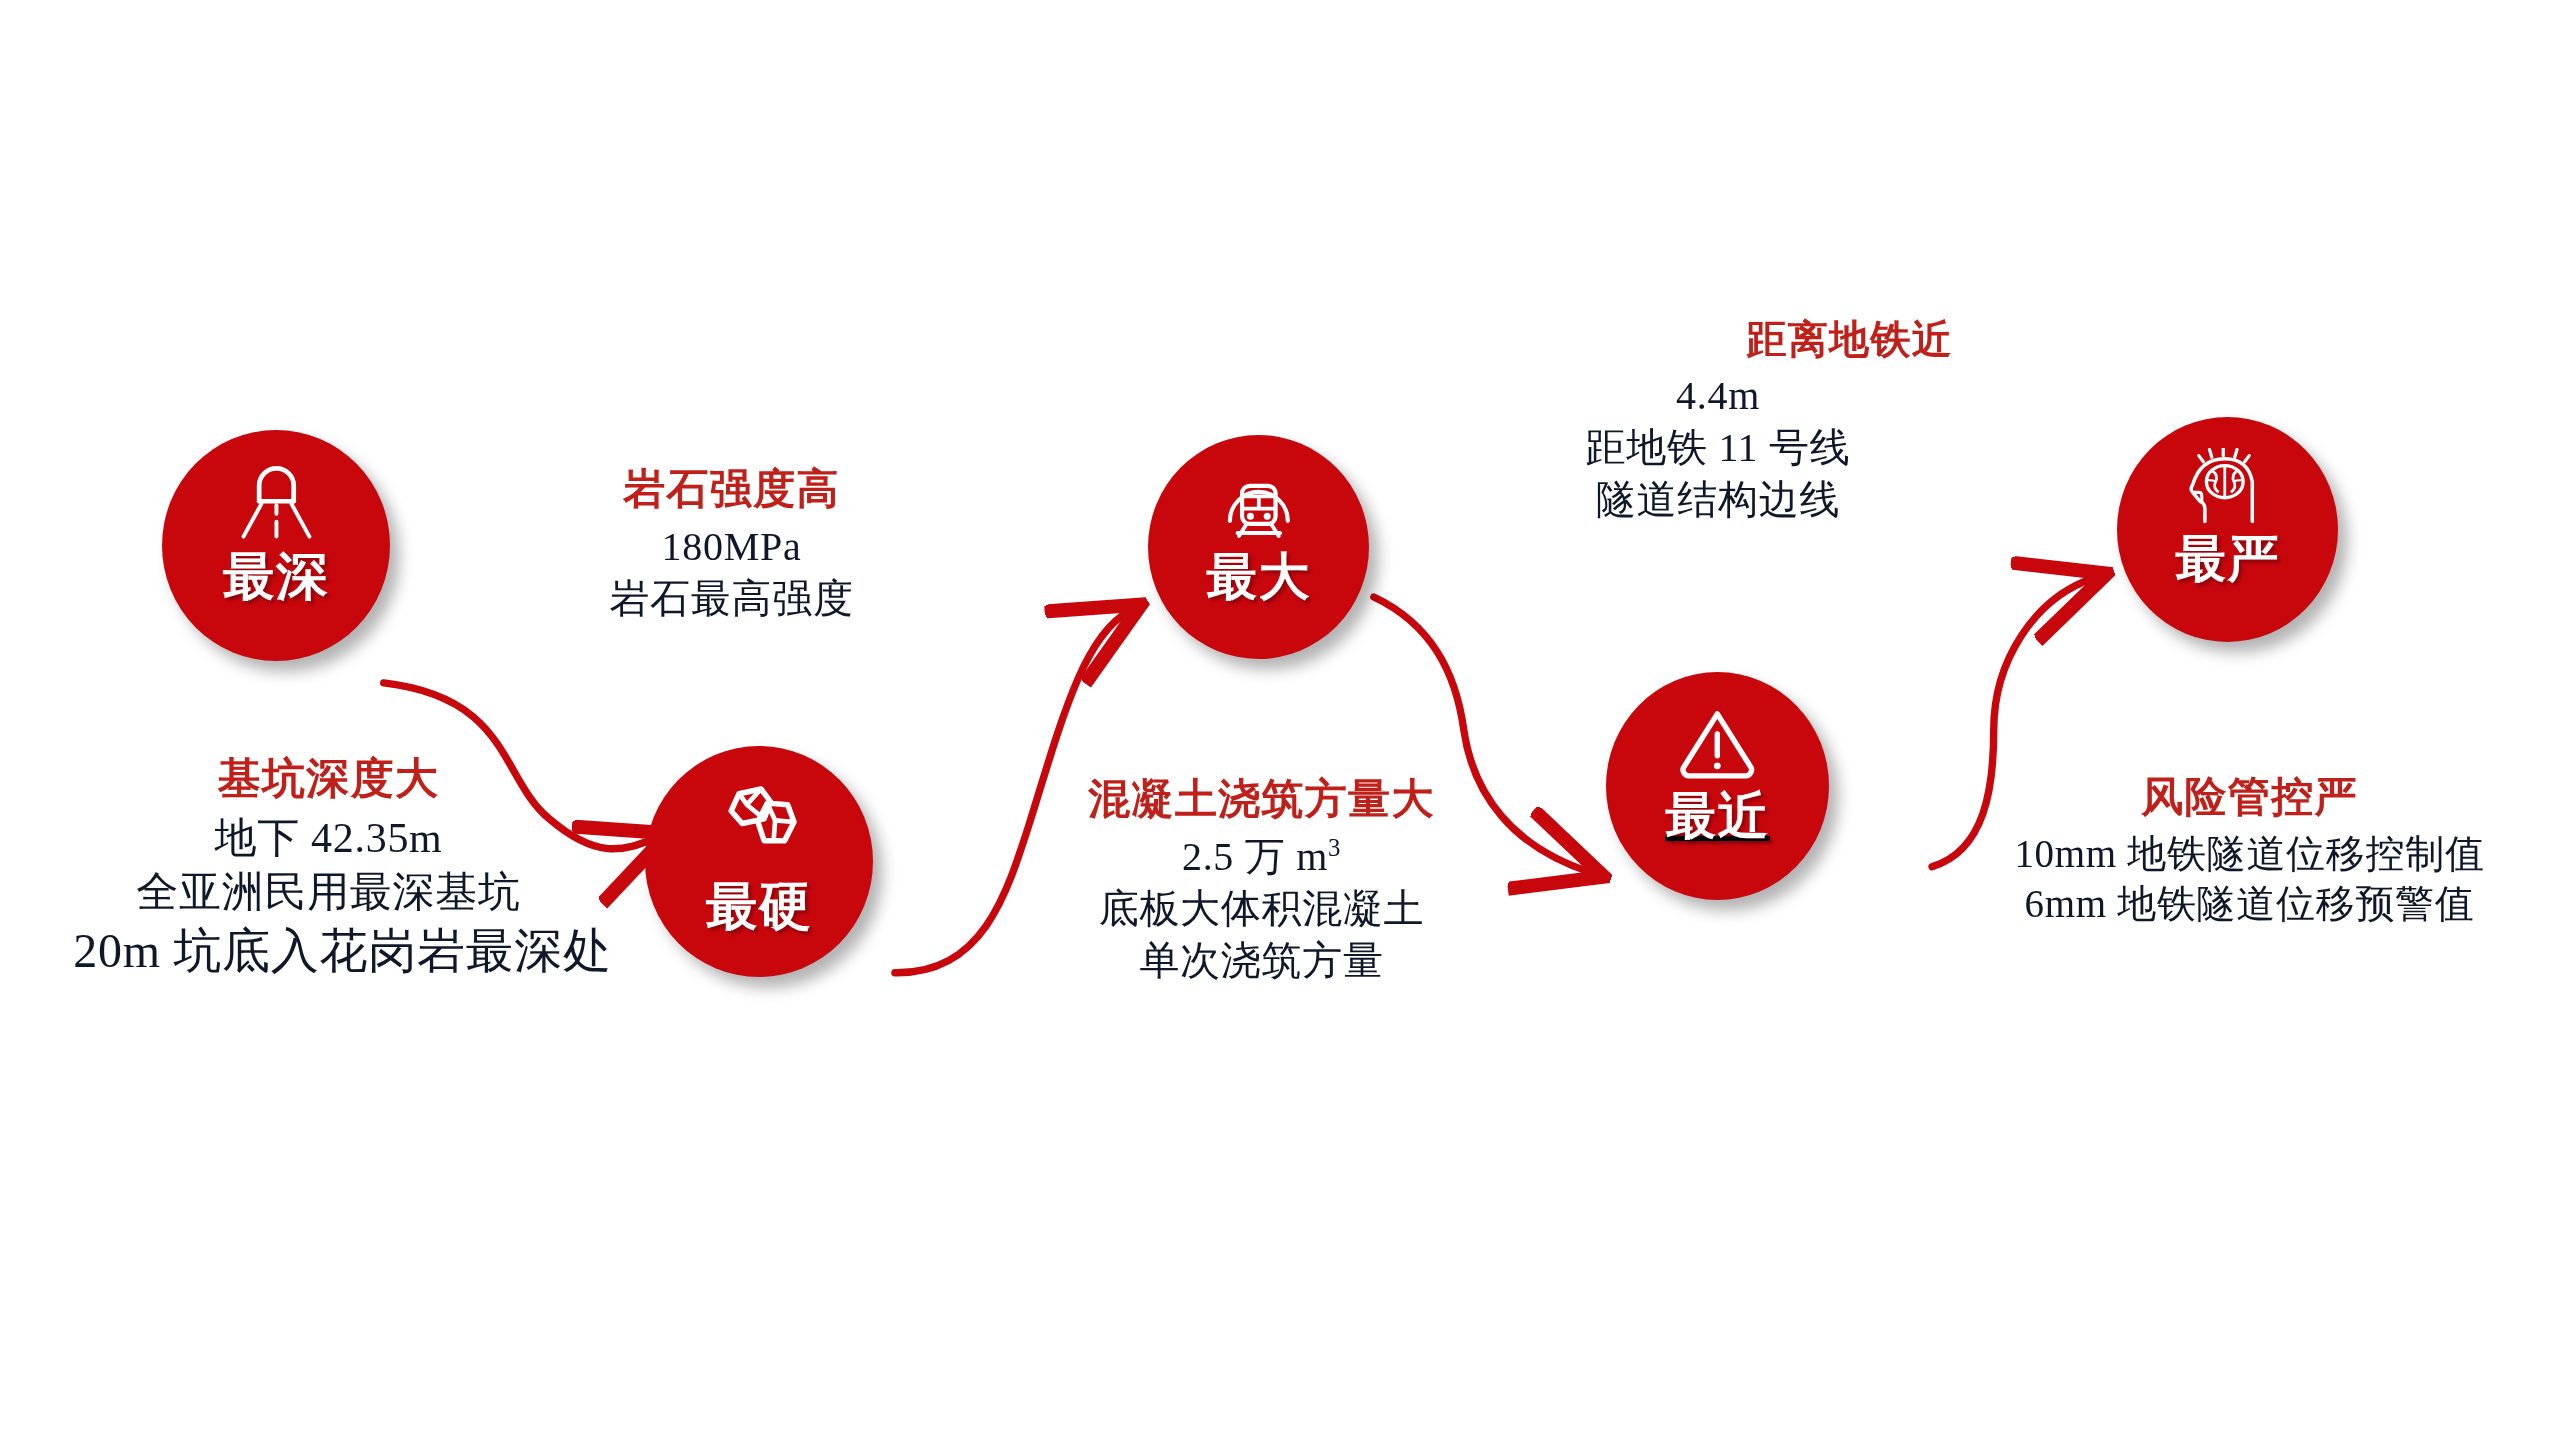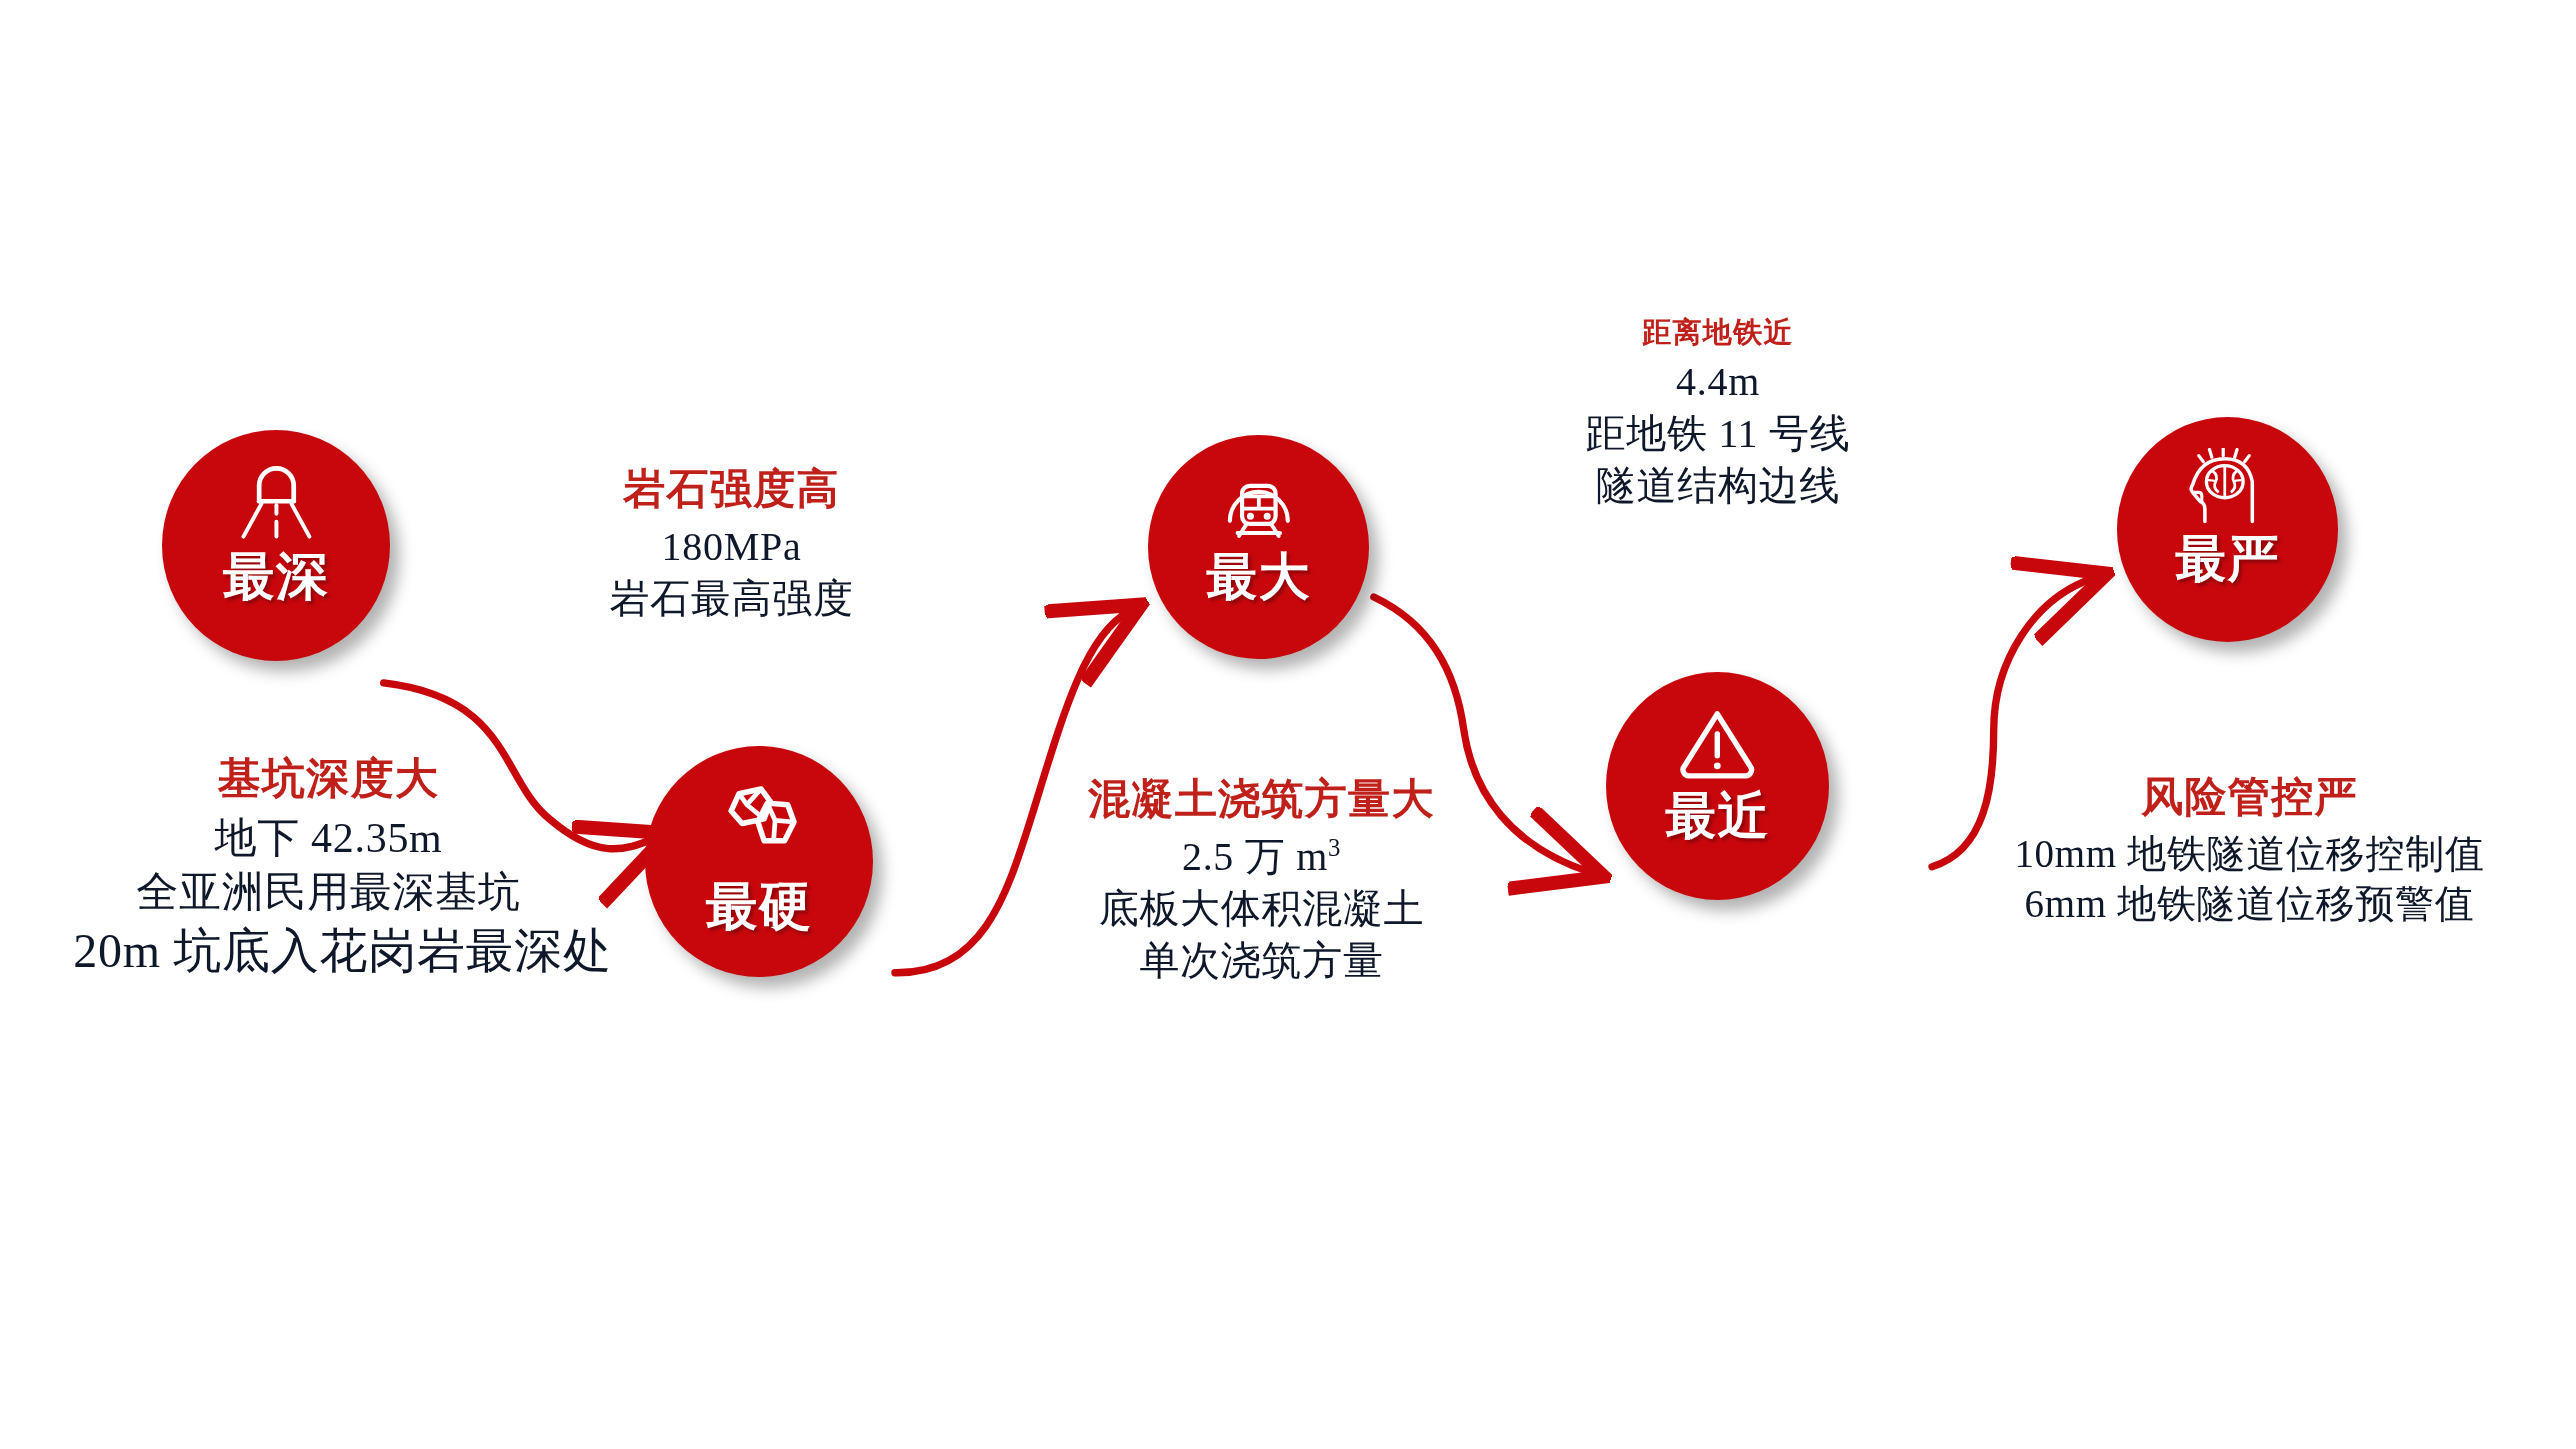--- a/index.html
+++ b/index.html
@@ -144,21 +144,21 @@
         <circle cx="49" cy="66" r="4.6" fill="#fff"></circle>
         <circle cx="71" cy="66" r="4.6" fill="#fff"></circle>
         <line x1="44" y1="76" x2="34" y2="92" stroke="#fff" stroke-width="5" stroke-linecap="round"></line>
         <line x1="76" y1="76" x2="86" y2="92" stroke="#fff" stroke-width="5" stroke-linecap="round"></line>
         <line x1="32" y1="88" x2="88" y2="88" stroke="#fff" stroke-width="5" stroke-linecap="round"></line>
       </svg>
     </span>
     <span class="node-label" style="font-size:51px;">最大</span>
   </div>
 
-  <div class="node" style="left:1606px; top:672px; width:223px; height:228px;">
+  <div class="node" style="left:1606px; top:672px; width:223px; height:228px;text-decoration:underline;">
     <span class="node-icon">
       <svg viewBox="0 0 120 100">
         <path d="M60,14 L104,84 A8,8 0 0 1 97,94 L23,94 A8,8 0 0 1 16,84 Z" fill="none" stroke="#fff" stroke-width="7" stroke-linejoin="round"></path>
         <line x1="60" y1="40" x2="60" y2="68" stroke="#fff" stroke-width="7" stroke-linecap="round"></line>
         <circle cx="60" cy="81" r="4.4" fill="#fff"></circle>
       </svg>
     </span>
     <span class="node-label" style="font-size:51px;">最近</span>
   </div>
 
@@ -197,21 +197,21 @@
   </div>
 
   <div class="block" style="left:993px; top:772px; width:537px;">
     <div class="heading" style="font-size:42px;">混凝土浇筑方量大</div>
     <div class="line" style="font-size:40px;">2.5 万 m<sup>3</sup></div>
     <div class="line" style="font-size:40px;">底板大体积混凝土</div>
     <div class="line" style="font-size:40px;">单次浇筑方量</div>
   </div>
 
   <div class="block" style="left:1483px; top:314px; width:470px;">
-    <div class="heading" style="font-size:29px;">距离地铁近</div>
+    <div class="heading" style="font-size:40px;text-align:right;">距离地铁近</div>
     <div class="line" style="font-size:40px;">4.4m</div>
     <div class="line" style="font-size:40px;">距地铁 11 号线</div>
     <div class="line" style="font-size:40px;">隧道结构边线</div>
   </div>
 
   <div class="block" style="left:1923px; top:770px; width:653px;">
     <div class="heading" style="font-size:42px;">风险管控严</div>
     <div class="line" style="font-size:39px;">10mm 地铁隧道位移控制值</div>
     <div class="line" style="font-size:39px;">6mm 地铁隧道位移预警值</div>
   </div>

